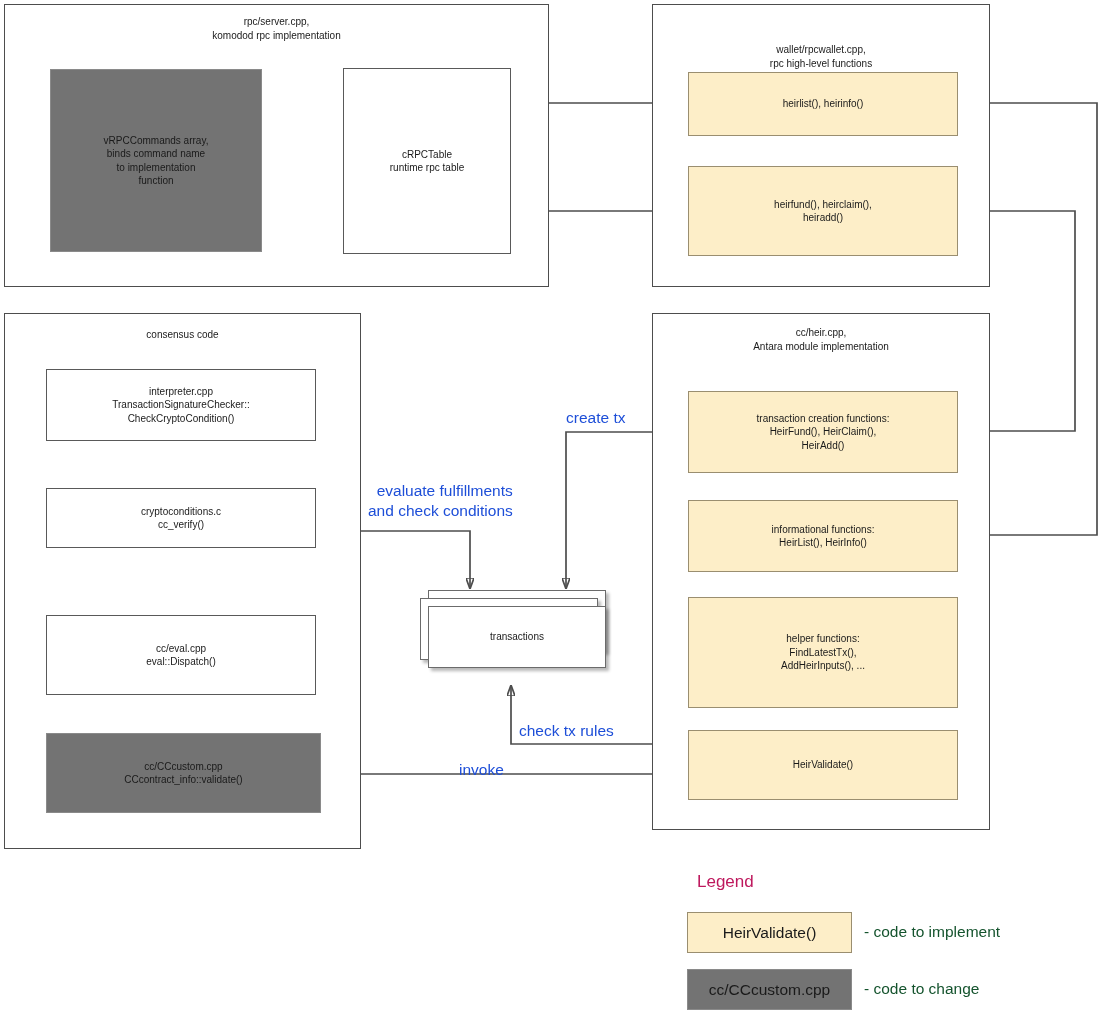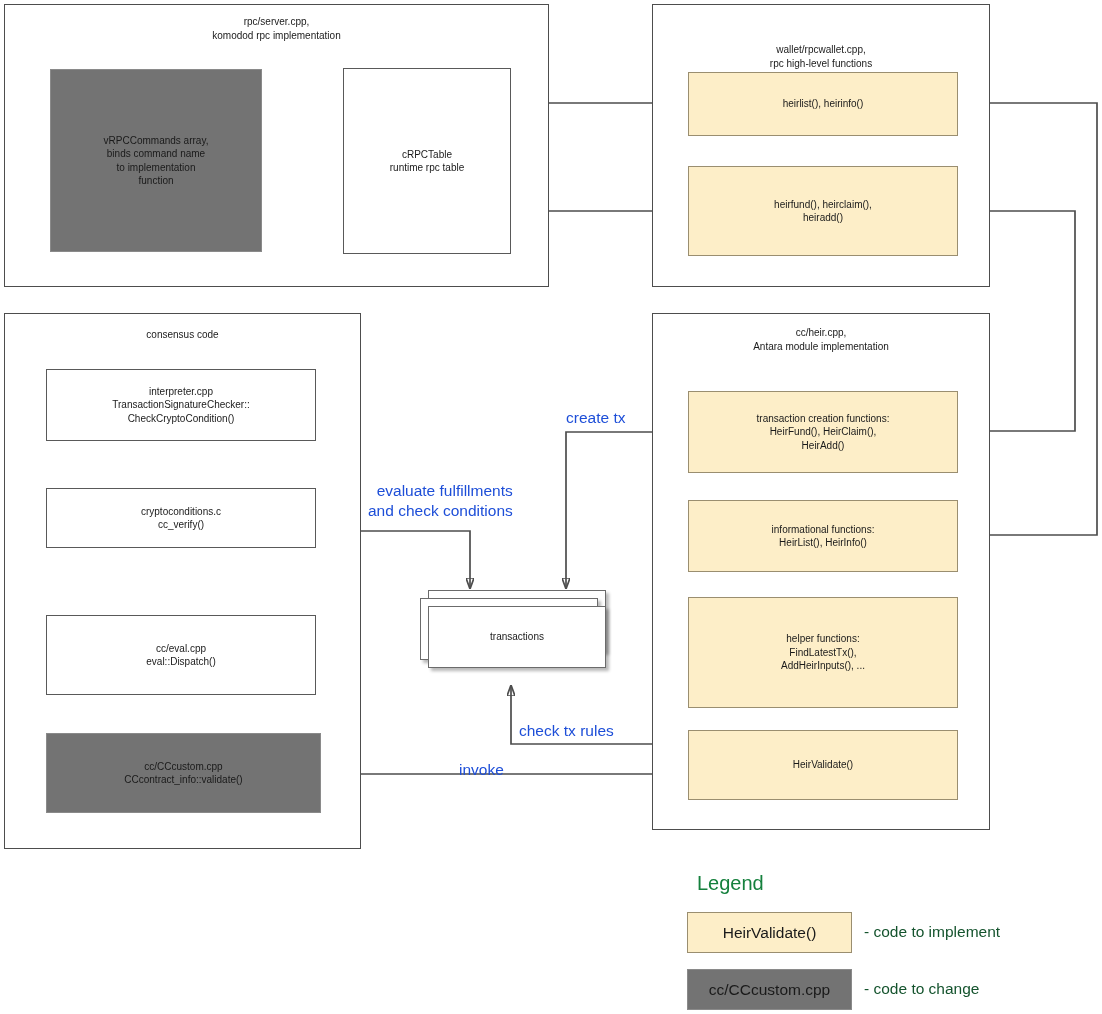--- a/index.html
+++ b/index.html
@@ -67,22 +67,22 @@
     position: absolute;
     font-size: 15.5px;
     line-height: 1.32;
     color: #1d4ed8;
     white-space: pre-line;
     text-align: left;
   }
 
   .legend-title {
     position: absolute;
-    font-size: 20px;
-    color: #15803d;
+    font-size: 17px;
+    color: #be185d;
   }
   .legend-text {
     position: absolute;
     font-size: 15.5px;
     color: #14532d;
     white-space: nowrap;
   }
   .legend-swatch {
     display: flex;
     align-items: center;

